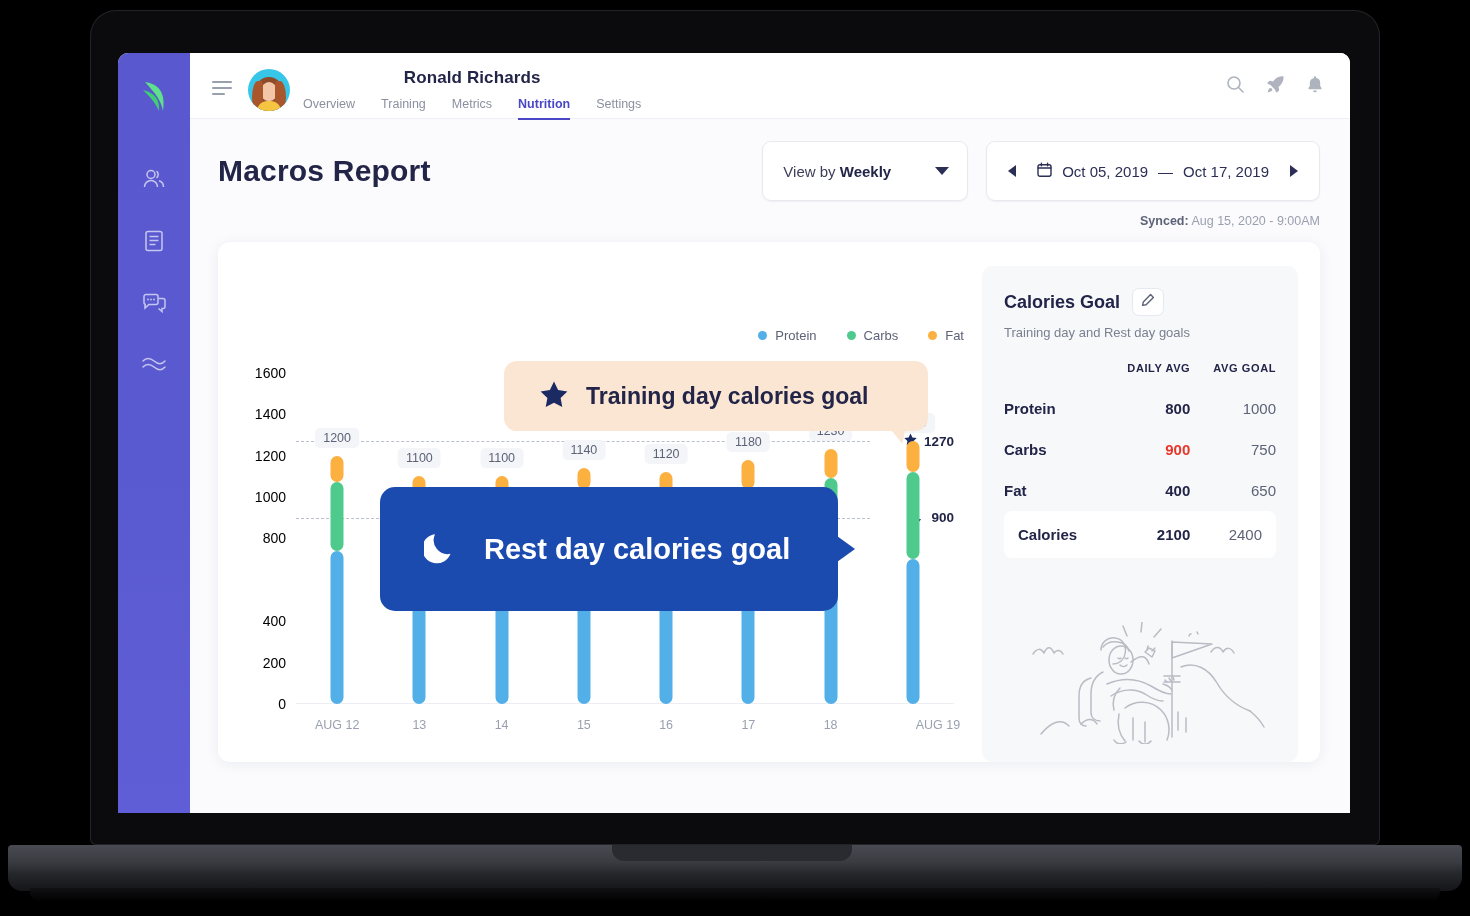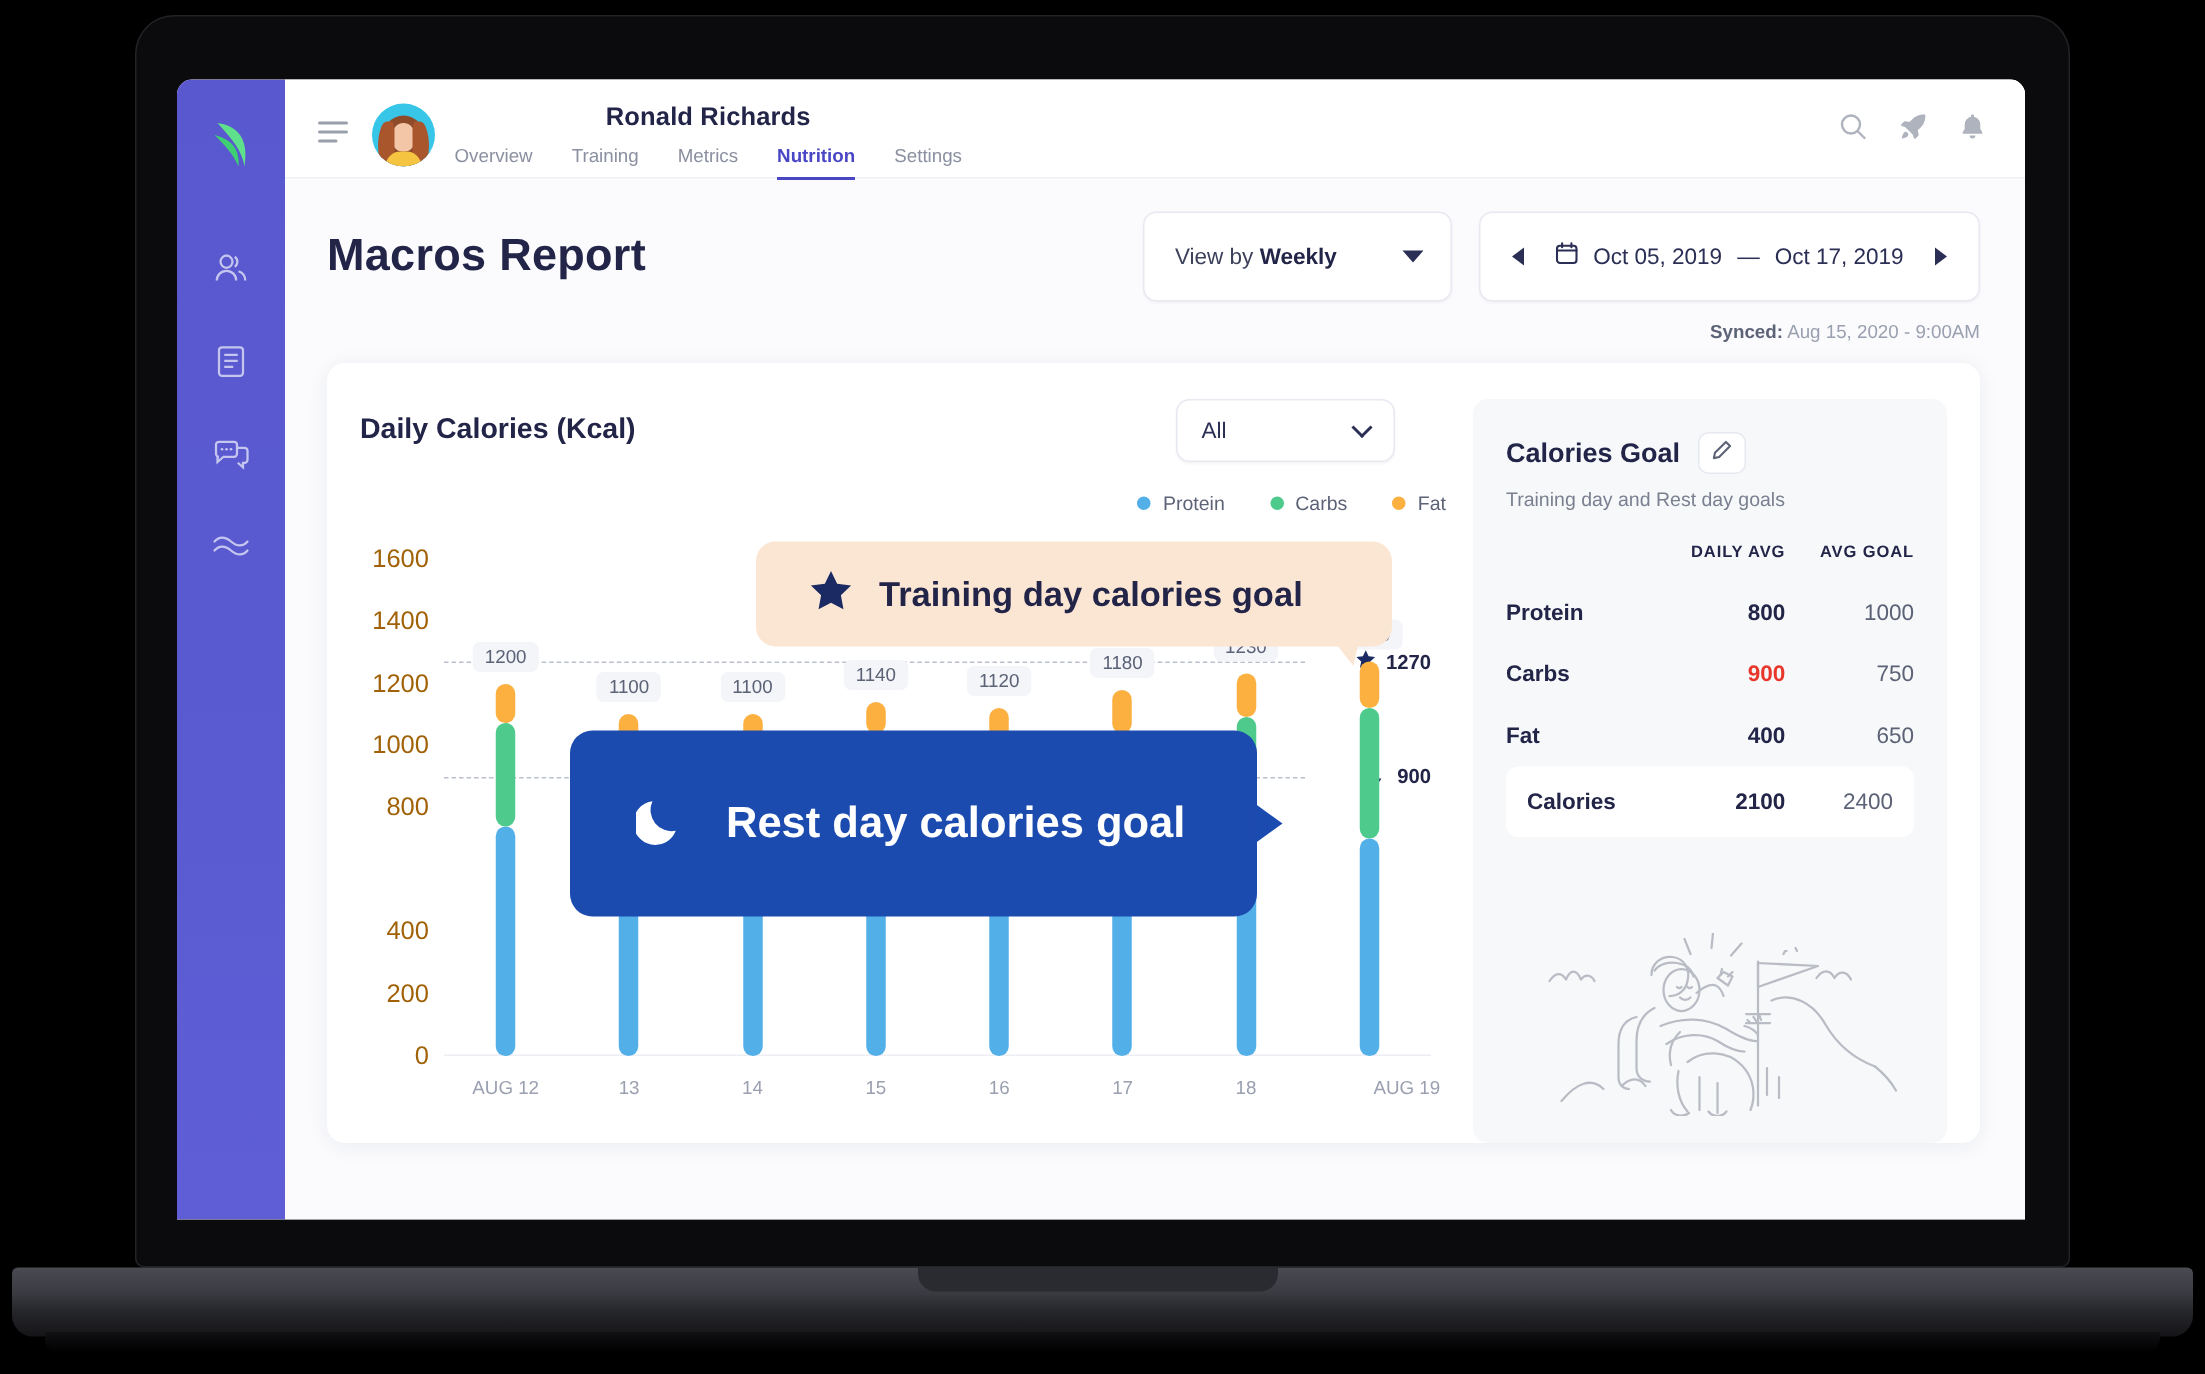--- a/index.html
+++ b/index.html
@@ -139,21 +139,21 @@
   .all-text { font-size:15px; color:#2b2f55; }
   .chev { width:10px;height:10px;border-right:2px solid #2b2f55;border-bottom:2px solid #2b2f55;transform:rotate(45deg);margin-top:-5px; }
 
   .legend { display:flex; gap:30px; position:absolute; right:0; top:62px; }
   .leg { display:flex; align-items:center; gap:8px; font-size:13px; color:#5d6377; }
   .dot { width:9px;height:9px;border-radius:50%; }
 
   
   .plot { position:absolute; left:0; right:0; top:86px; height:400px; }
   .yaxis { position:absolute; left:0; top:0; width:46px; height:352px; }
-  .ytick { position:absolute; right:0; font-size:17px; color:#a16207; transform:translateY(-50%); white-space:nowrap; }
+  .ytick { position:absolute; right:0; font-size:14px; color:#000000; transform:translateY(-50%); white-space:nowrap; }
   .plotarea { position:absolute; left:56px; right:10px; top:0; height:352px; }
   .baseline { position:absolute; left:0; right:0; bottom:0; height:1px; background:#eceef3; }
 
   .goal-line { position:absolute; left:0; right:84px; border-top:1.5px dashed #b9bfcd; }
   .goal-tag { position:absolute; right:0; display:flex; align-items:center; gap:7px; font-size:13.5px; font-weight:700; color:#222448; transform:translateY(-50%); white-space:nowrap; }
 
   .bar { position:absolute; bottom:0; width:13px; transform:translateX(-50%); }
   .seg { position:absolute; left:0; width:13px; }
   .seg-p { background:#53afe8; border-radius:7px; }
   .seg-c { background:#4ecb8c; border-radius:7px; }
@@ -356,27 +356,20 @@
         </div>
 
         <div class="synced">
           <b>Synced:</b>
           <span>Aug 15, 2020 - 9:00AM</span>
         </div>
 
         <div class="card">
 
           <div class="chart-col">
-            <div class="chart-head">
-              <div class="chart-title">Daily Calories (Kcal)</div>
-              <div class="ctl ctl-all">
-                <span class="all-text">All</span>
-                <span class="chev"></span>
-              </div>
-            </div>
 
             <div class="legend" id="legend">
                 <div class="leg">
                   <span class="dot" style="background:#53afe8"></span>
                   <span>Protein</span>
                 </div>
                 <div class="leg">
                   <span class="dot" style="background:#4ecb8c"></span>
                   <span>Carbs</span>
                 </div>

